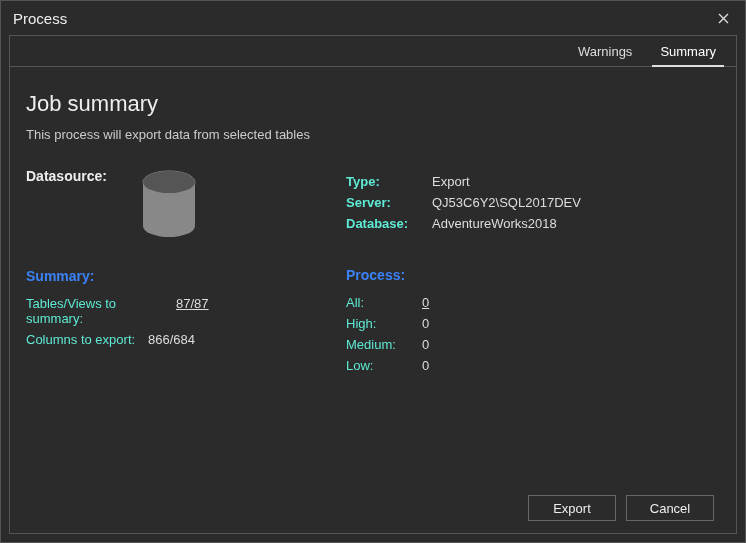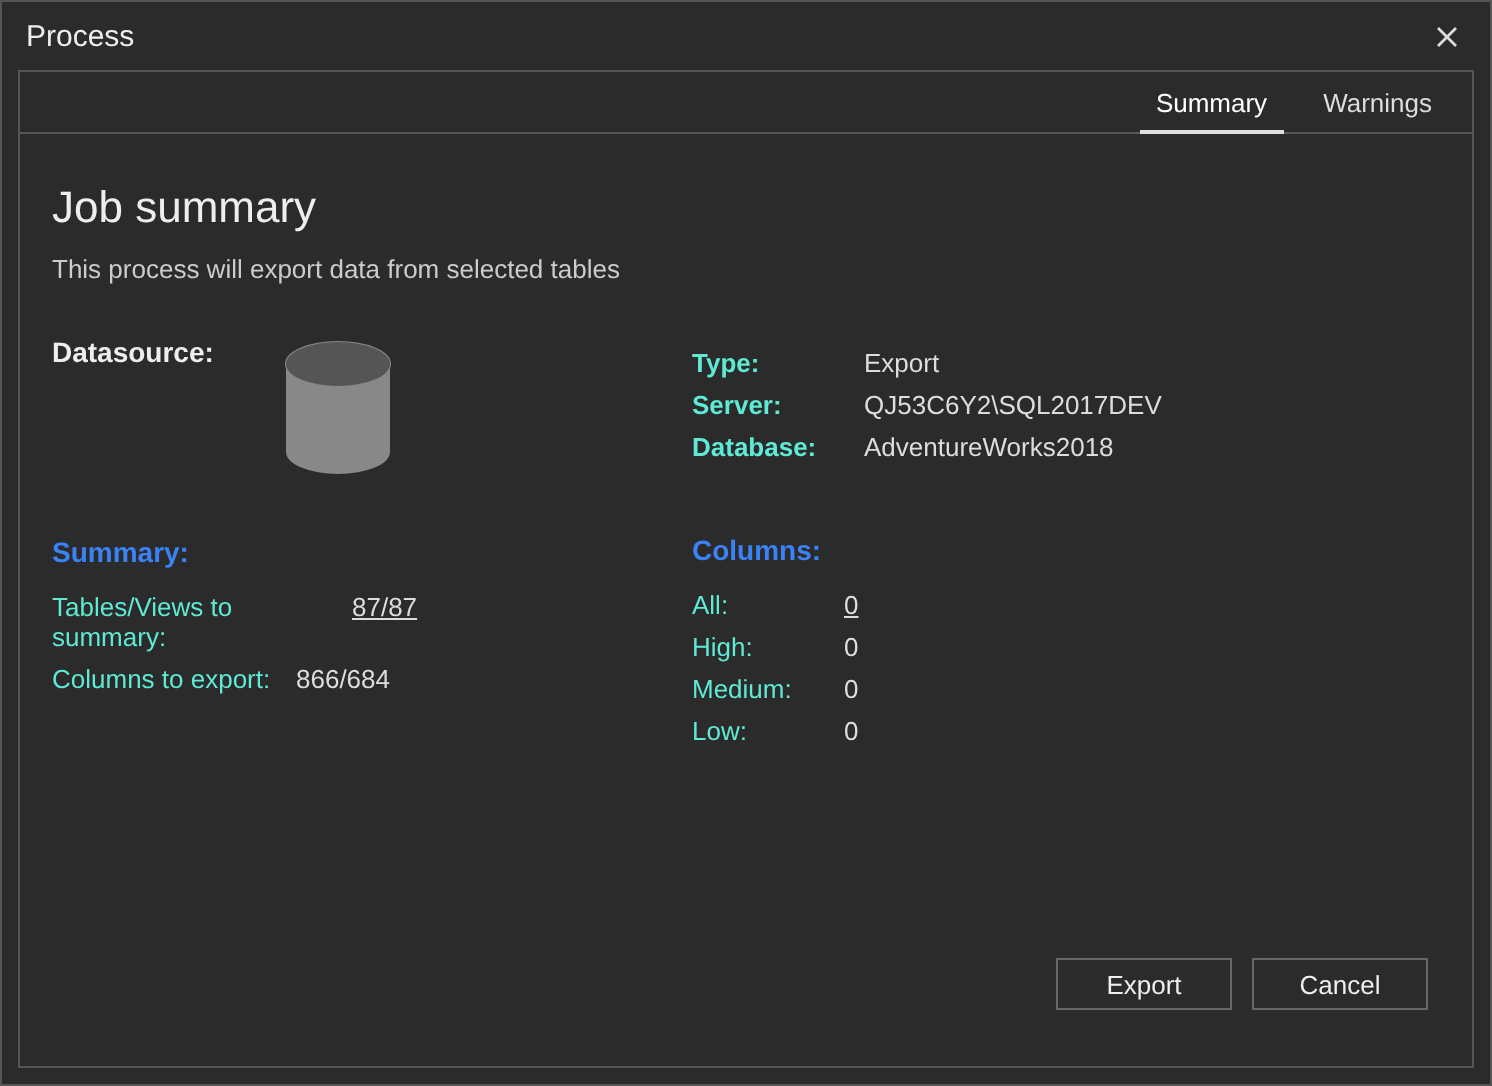--- a/index.html
+++ b/index.html
@@ -76,21 +76,21 @@
     bottom: -1px;
     height: 2px;
     background: #e0e0e0;
   }
   .content {
     flex: 1;
     margin: 0 8px 8px 8px;
     border-left: 1px solid #555;
     border-right: 1px solid #555;
     border-bottom: 1px solid #555;
-    padding: 24px 22px 28px 16px;
+    padding: 24px 22px 12px 16px;
     display: flex;
     flex-direction: column;
     background: #2b2b2b;
   }
   .heading {
     font-size: 22px;
     font-weight: 400;
     color: #eee;
     margin: 0 0 10px 0;
   }
@@ -175,25 +175,25 @@
   <div class="titlebar">
     <div class="title">Process</div>
     <div class="close">
       <svg width="11" height="11" viewBox="0 0 11 11">
           <path d="M1 1 L10 10 M10 1 L1 10" stroke="#ddd" stroke-width="1.4"></path>
         </svg>
     </div>
   </div>
 
   <div class="tabbar">
+    <div class="tab">
+      <span>Warnings</span>
+    </div>
     <div class="tab active">
       <span>Summary</span>
-    </div>
-    <div class="tab">
-      <span>Warnings</span>
     </div>
   </div>
 
   <div class="content">
 
     <div class="heading">Job summary</div>
     <div class="subheading">This process will export data from selected tables</div>
 
     <div class="two-col">
 
@@ -228,21 +228,21 @@
         </div>
         <div class="kv">
           <div class="k">Server:</div>
           <div class="v">QJ53C6Y2\SQL2017DEV</div>
         </div>
         <div class="kv">
           <div class="k">Database:</div>
           <div class="v">AdventureWorks2018</div>
         </div>
 
-        <div class="section-label" style="margin-top:36px;">Columns:</div>
+        <div class="section-label" style="margin-top:36px;">Process:</div>
         <div class="kv warn-kv">
           <div class="k">All:</div>
           <div class="v link">0</div>
         </div>
         <div class="kv warn-kv">
           <div class="k">High:</div>
           <div class="v">0</div>
         </div>
         <div class="kv warn-kv">
           <div class="k">Medium:</div>

